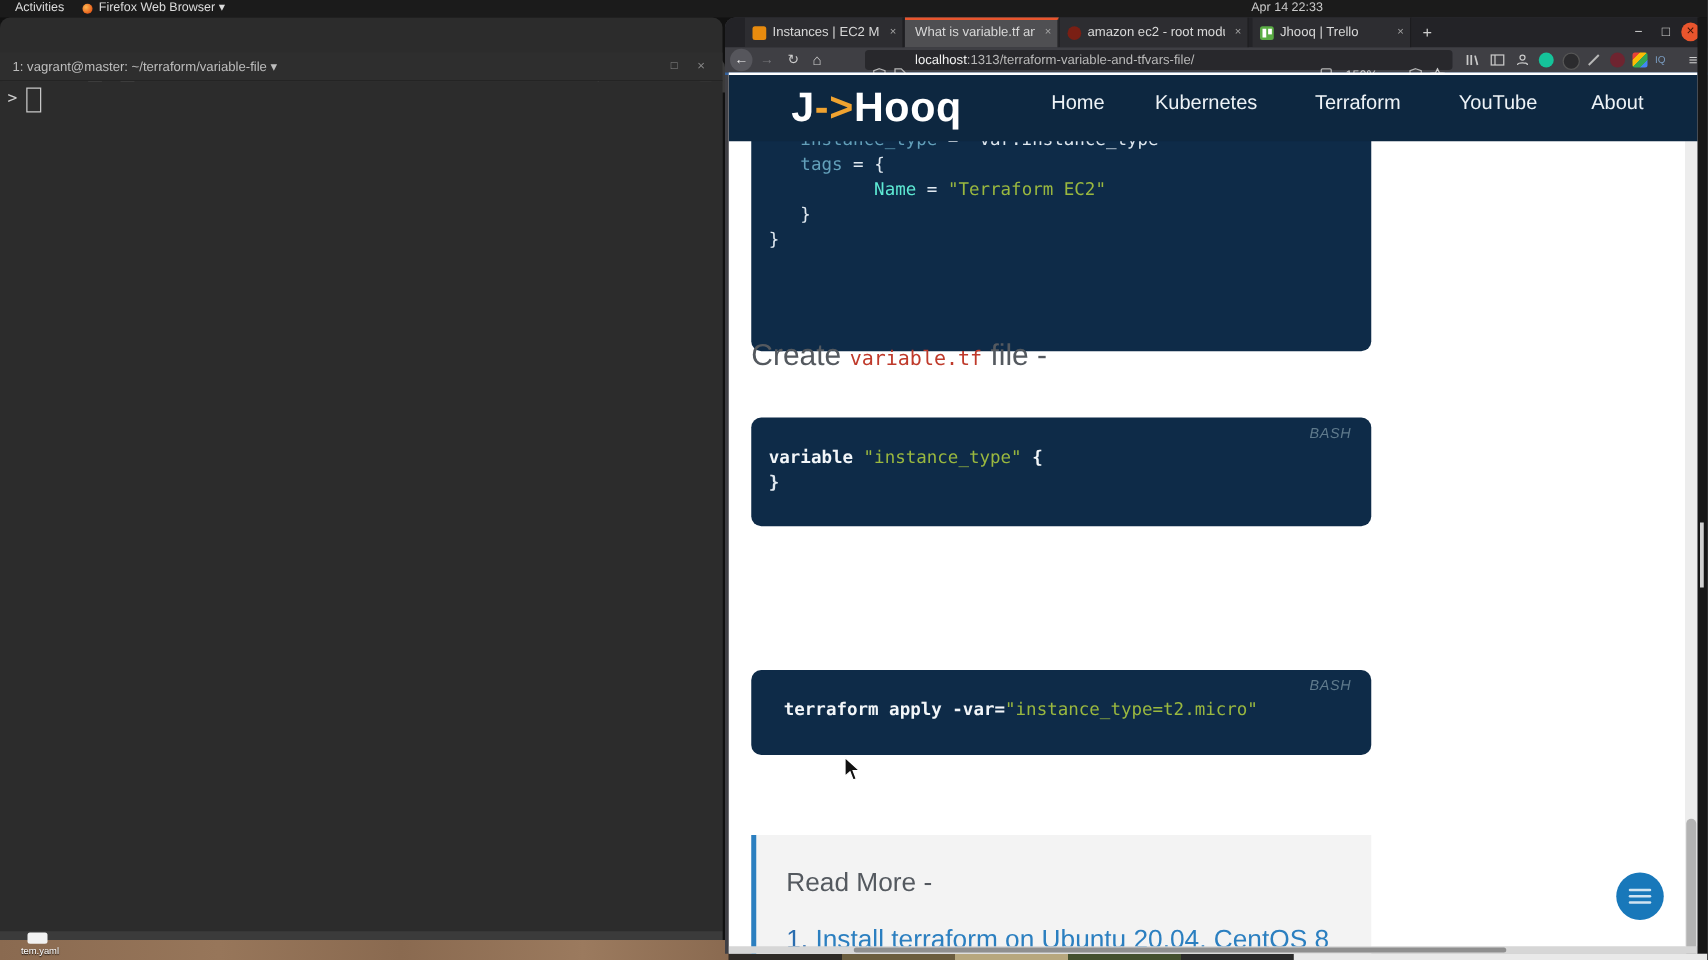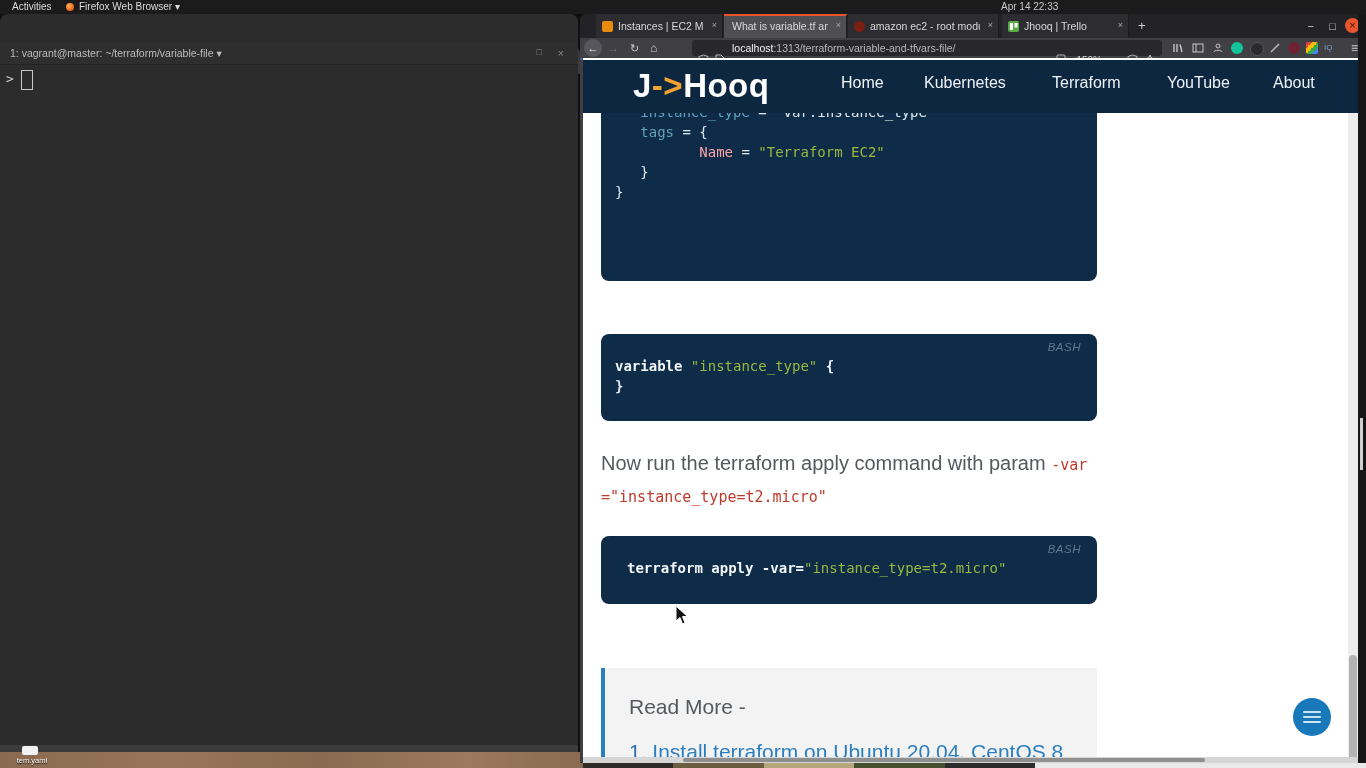--- a/index.html
+++ b/index.html
@@ -62,21 +62,21 @@
 
   
   #page{position:absolute;left:3px;top:44px;width:775px;height:705px;background:#ffffff;overflow:hidden;}
   #hd{position:absolute;left:0;top:2px;width:775px;height:53px;background:#0d2740;z-index:5;}
   #logo{position:absolute;left:50px;top:7px;font-size:33px;font-weight:800;color:#fff;letter-spacing:.5px;}
   #logo .ar{color:#f0a330;}
   .nav{position:absolute;top:14px;color:#eef3f7;font-size:16px;}
   .codeblk{position:absolute;left:18px;width:496px;background:#0e2b48;border-radius:8px;z-index:1;}
   .codeblk .bash{position:absolute;right:16px;top:7px;color:#5f7a8c;font-size:11.5px;font-style:italic;letter-spacing:.5px;}
   .cl{white-space:pre;font-family:"DejaVu Sans Mono",monospace;font-size:14px;line-height:20px;color:#dfe8f0;}
-  .tk-id{color:#63a0ba;} .tk-id2{color:#fca5a5;} .tk-str{color:#9ab83f;} .tk-kw{color:#f2f6f9;font-weight:bold;}
+  .tk-id{color:#63a0ba;} .tk-id2{color:#5eead4;} .tk-str{color:#9ab83f;} .tk-kw{color:#f2f6f9;font-weight:bold;}
   .bold{font-weight:bold;}
   #h-create{position:absolute;left:18px;top:213px;font-size:24px;color:#54595f;z-index:2;}
   .inline-code{font-family:"DejaVu Sans Mono",monospace;color:#bf3a2b;}
   #para{position:absolute;left:18px;top:390px;width:494px;font-size:20px;line-height:30px;color:#54595f;z-index:2;}
   #para .inline-code{font-size:15px;word-break:break-all;}
   #readmore{position:absolute;left:18px;top:610px;width:492px;height:160px;background:#f3f3f3;
             border-left:4px solid #2b7fc0;z-index:2;}
   #rm-head{position:absolute;left:24px;top:27px;font-size:21px;color:#54595f;}
   #rm-item{position:absolute;left:24px;top:72px;font-size:21px;color:#2b6daf;white-space:nowrap;}
   #rm-item a{color:#2b7fc0;text-decoration:underline;}
@@ -274,28 +274,28 @@
 
       <div class="codeblk" style="top:12px;height:179px;padding-top:32px;">
         <div class="cl" style="padding-left:14px;"><span class="tk-id">   instance_type</span><span> =  var.instance_type</span></div>
         <div class="cl" style="padding-left:14px;"></div>
         <div class="cl" style="padding-left:14px;"><span class="tk-id">   tags</span><span> = {</span></div>
         <div class="cl" style="padding-left:14px;"><span class="tk-id2">          Name</span><span> = </span><span class="tk-str">"Terraform EC2"</span></div>
         <div class="cl" style="padding-left:14px;">   }</div>
         <div class="cl" style="padding-left:14px;">}</div>
       </div>
 
+      <div id="h-create"><span>Create </span><span class="inline-code" style="font-size:16px;">variable.tf</span><span> file -</span></div>
 
       <div class="codeblk" style="top:276px;height:87px;">
         <span class="bash">BASH</span>
         <div class="cl" style="padding:22px 0 0 14px;"><span class="tk-kw">variable </span><span class="tk-str">"instance_type"</span><span class="tk-kw"> {</span></div>
         <div class="cl bold" style="padding-left:14px;">}</div>
       </div>
 
-      <div id="para"><span>Now run the terraform apply command with param </span><span class="inline-code">-var="instance_type=t2.micro"</span></div>
 
       <div class="codeblk" style="top:478px;height:68px;">
         <span class="bash">BASH</span>
         <div class="cl" style="padding:22px 0 0 26px;"><span class="tk-kw">terraform apply -var=</span><span class="tk-str">"instance_type=t2.micro"</span></div>
       </div>
 
       <span id="cursor" class="abs" style="left:92px;top:547px;">
         <svg width="14" height="20" viewBox="0 0 14 20">
             <path d="M1 1 L1 16 L5 12.5 L7.5 19 L10 18 L7.5 11.5 L12.5 11.5 Z" fill="#111" stroke="#fff" stroke-width="1"></path>
           </svg>

